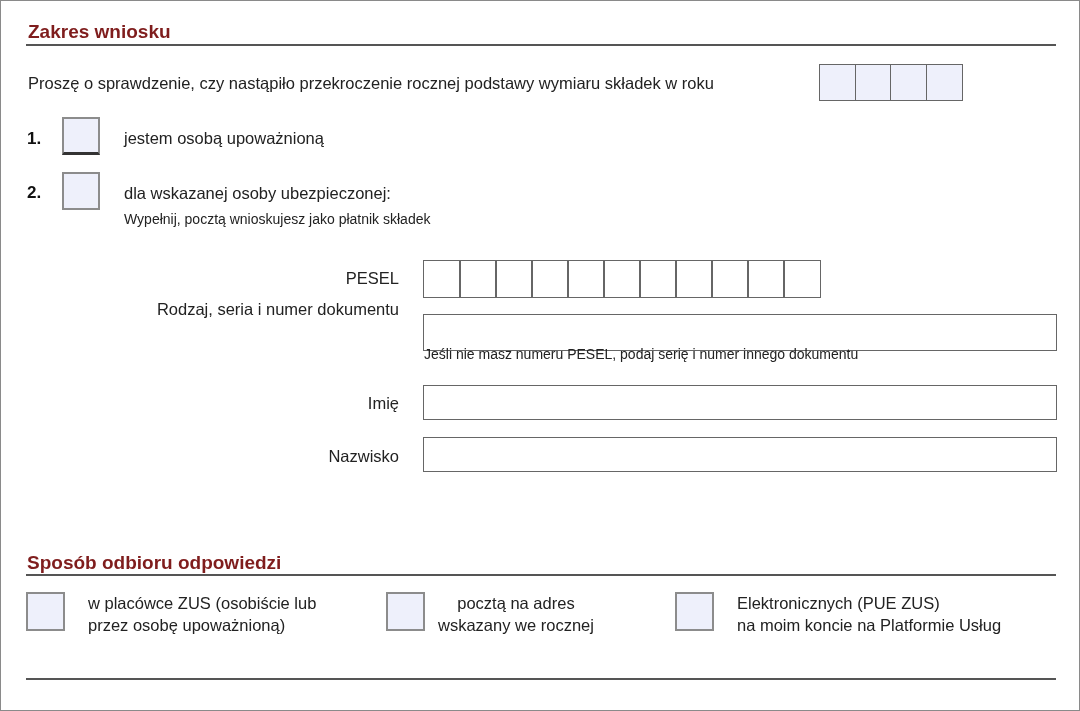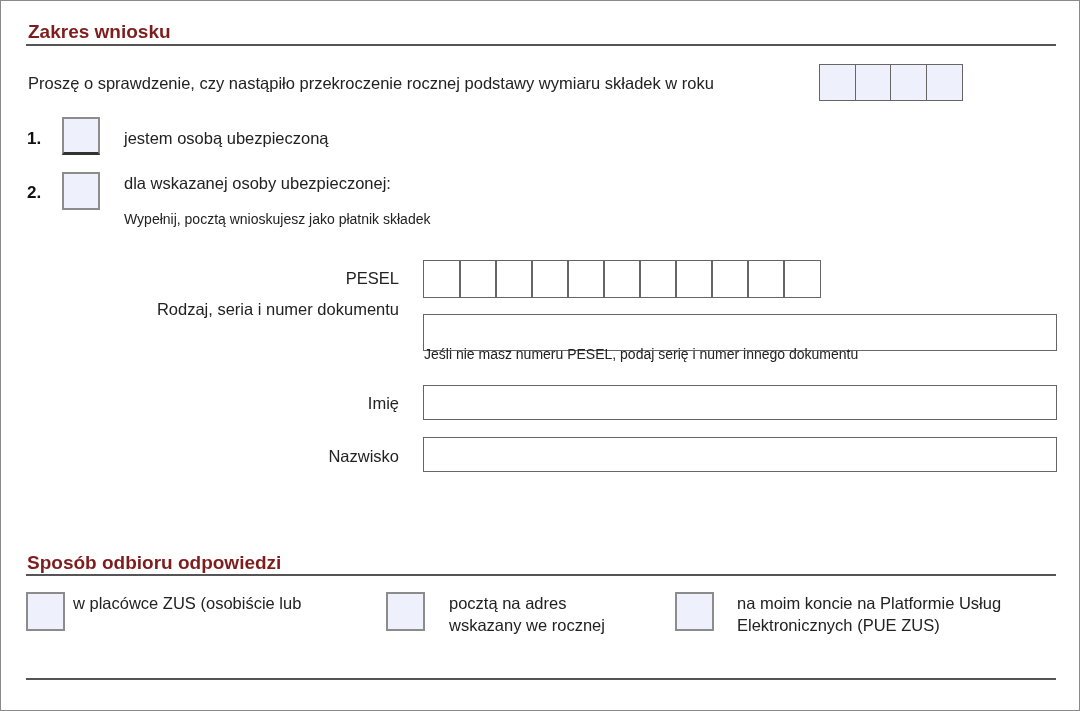--- a/index.html
+++ b/index.html
@@ -56,25 +56,25 @@
 <div class="abs txt" style="left:28px; top:74px;">Proszę o sprawdzenie, czy nastąpiło przekroczenie rocznej podstawy wymiaru składek w roku</div>
 <div class="digit-row year" style="left:819px; top:64px; width:145px; height:37px;">
   <div class="digit" style="width:37px;"></div>
   <div class="digit" style="width:37px;"></div>
   <div class="digit" style="width:37px;"></div>
   <div class="digit" style="width:37px;"></div>
 </div>
 
 <div class="abs num" style="left:27px; top:129px;">1.</div>
 <div class="cb dark-bottom" style="left:62px; top:117px; width:38px; height:38px;"></div>
-<div class="abs txt" style="left:124px; top:129px;">jestem osobą ubezpieczoną</div>
+<div class="abs txt" style="left:124px; top:129px;">jestem osobą upoważnioną</div>
 
 <div class="abs num" style="left:27px; top:183px;">2.</div>
 <div class="cb" style="left:62px; top:172px; width:38px; height:38px;"></div>
-<div class="abs txt" style="left:124px; top:174px;">dla wskazanej osoby ubezpieczonej:</div>
+<div class="abs txt" style="left:124px; top:184px;">dla wskazanej osoby ubezpieczonej:</div>
 <div class="abs small" style="left:124px; top:211px;">Wypełnij, pocztą wnioskujesz jako płatnik składek</div>
 
 <div class="abs txt label-right" style="left:300px; width:99px; top:269px;">PESEL</div>
 <div class="digit-row" style="left:423px; top:260px; width:398px; height:38px;">
   <div class="digit" style="width:37.5px;"></div>
   <div class="digit" style="width:37.5px;"></div>
   <div class="digit" style="width:37.5px;"></div>
   <div class="digit" style="width:37.5px;"></div>
   <div class="digit" style="width:37.5px;"></div>
   <div class="digit" style="width:37.5px;"></div>
@@ -94,29 +94,30 @@
 <div class="abs txt label-right" style="left:300px; width:99px; top:394px;">Imię</div>
 <div class="field" style="left:423px; top:385px; width:634px; height:35px;"></div>
 
 <div class="abs txt label-right" style="left:280px; width:119px; top:447px;">Nazwisko</div>
 <div class="field" style="left:423px; top:437px; width:634px; height:35px;"></div>
 
 <div class="abs section-title" style="left:27px; top:552px;">Sposób odbioru odpowiedzi</div>
 <div class="rule" style="left:26px; top:574px; width:1030px;"></div>
 
 <div class="cb" style="left:26px; top:592px; width:39px; height:39px;"></div>
-<div class="abs txt" style="left:73px; top:592px; line-height:22px;">
+<div class="abs txt" style="left:88px; top:592px; line-height:22px;">
   <div>w placówce ZUS (osobiście lub</div>
+  <div>przez osobę upoważnioną)</div>
 </div>
 
 <div class="cb" style="left:386px; top:592px; width:39px; height:39px;"></div>
-<div class="abs txt" style="left:449px; top:592px; line-height:22px;">
+<div class="abs txt" style="left:438px; top:592px; line-height:22px;text-align:center;">
   <div>pocztą na adres</div>
   <div>wskazany we rocznej</div>
 </div>
 
 <div class="cb" style="left:675px; top:592px; width:39px; height:39px;"></div>
 <div class="abs txt" style="left:737px; top:592px; line-height:22px;">
+  <div>Elektronicznych (PUE ZUS)</div>
   <div>na moim koncie na Platformie Usług</div>
-  <div>Elektronicznych (PUE ZUS)</div>
 </div>
 
 <div class="rule" style="left:26px; top:678px; width:1030px;"></div>
 
 </body></html>

